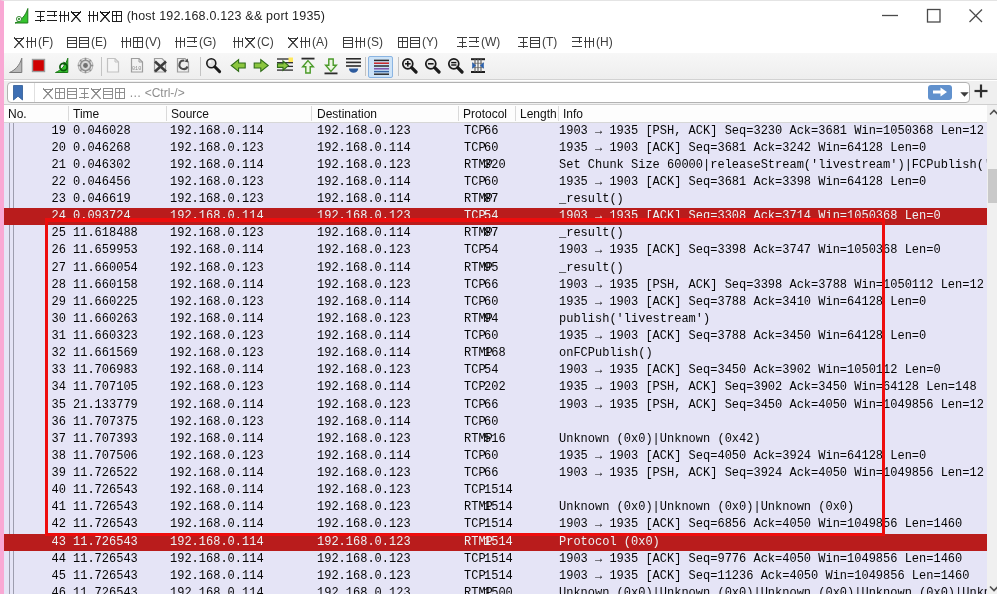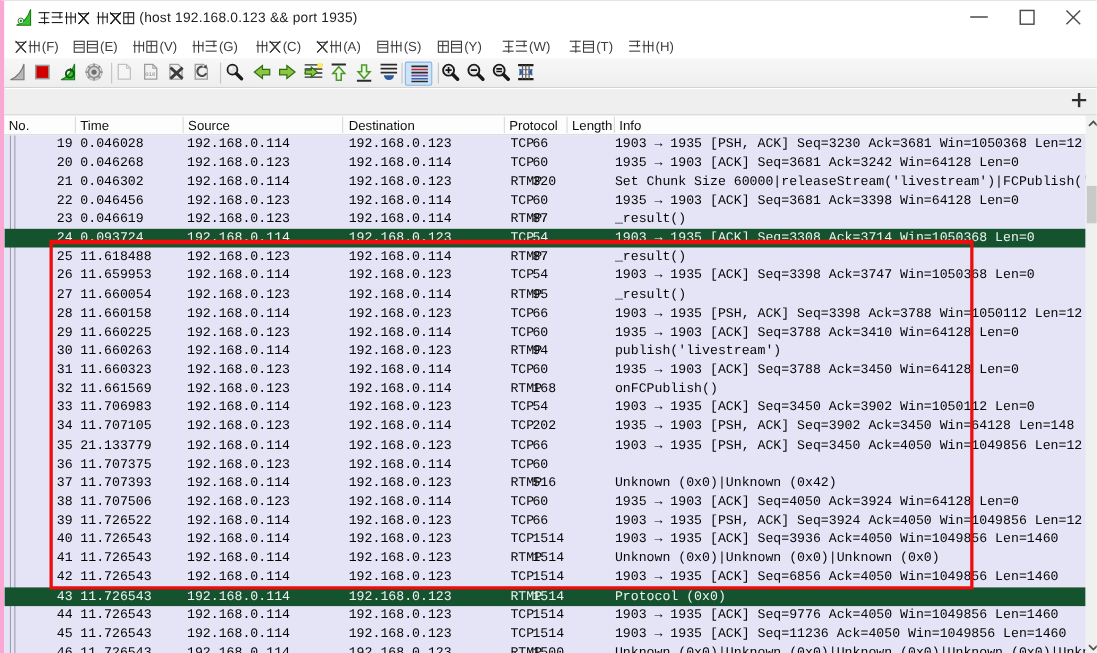--- a/index.html
+++ b/index.html
@@ -39,21 +39,21 @@
 #fapply{position:absolute;left:920px;top:1.5px;width:24px;height:15px;background:#6191cd;border-radius:3px}
 
 #hdr{position:absolute;left:0;top:104px;width:983px;height:17.5px;background:#fdfdfd;border-bottom:1px solid #d7d7d7;font-size:12px;color:#101010}
 .hl{position:absolute;top:2px;white-space:nowrap}
 .hsep{position:absolute;top:1px;height:15px;width:1px;background:#dadada}
 
 #list{position:absolute;left:0;top:121.5px;width:983px;height:472.5px;background:#e5e4f6;overflow:hidden}
 .vline{position:absolute;top:0;bottom:0;width:1px;background:#9d9dae;z-index:3}
 .row{position:absolute;left:0;width:983px;height:17.13px;background:#e5e4f6;color:#050505;
  font-family:Liberation Mono, monospace;font-size:12px;line-height:17.13px;white-space:pre;z-index:2}
-.row.dark{background:#14532d;color:#eef2f4;z-index:4}
+.row.dark{background:#b91c1c;color:#eef2f4;z-index:4}
 .row span{position:absolute;top:0;height:17.13px}
 .cn{left:0;width:62px;text-align:right}
 .ct{left:69px}
 .cs{left:166px}
 .cd{left:313px}
 .cp{left:460px}
 .cl{left:480px;width:69px;text-align:left}
 .ci{left:555px;width:428px;overflow:hidden}
 
 #redrect{position:absolute;left:41px;top:217px;width:840px;height:318px;border:3px solid #ee0d0d;border-top-width:4px;z-index:6}
@@ -226,20 +226,36 @@
     <line x1="1" y1="4.2" x2="16" y2="4.2" stroke="#c82222"></line>
     <line x1="1" y1="7" x2="16" y2="7" stroke="#2b2b2b"></line>
     <line x1="1" y1="9.8" x2="16" y2="9.8" stroke="#7b52a8"></line>
     <line x1="1" y1="12.6" x2="16" y2="12.6" stroke="#3465a4"></line>
     <line x1="1" y1="15.2" x2="16" y2="15.2" stroke="#2b2b2b"></line>
           </g>
    </svg>
   </div>
  </div>
  <div id="filter">
+  <div id="finput">
+   <div id="fbook">
+          <svg style="position:absolute;left:4px;top:2px" width="12" height="16" viewBox="0 0 12 16">
+     <path d="M1.5 0.5 H10.5 V15 L6 11.2 L1.5 15 Z" fill="#3d6fb4" stroke="#2d5a96" stroke-width="0.8"></path>
+          </svg>
+        </div>
+   <span id="fph"><i class="z z3"></i><i class="z z6"></i><i class="z z2"></i><i class="z z1"></i><i class="z z3"></i><i class="z z2"></i><i class="z z6"></i> … &lt;Ctrl-/&gt;</span>
+   <div id="fapply">
+          <svg style="position:absolute;left:4px;top:2.5px" width="16" height="10" viewBox="0 0 16 10">
+     <path d="M1 3.4 H8.5 V0.5 L15 5 L8.5 9.5 V6.6 H1 Z" fill="#fff"></path>
+          </svg>
+        </div>
+   <svg style="position:absolute;left:952px;top:9px" width="9" height="5" viewBox="0 0 9 5">
+          <path d="M0.3 0.3 H8.7 L4.5 4.8 Z" fill="#3c3c3c"></path>
+        </svg>
+  </div>
   <svg style="position:absolute;left:970px;top:3px" width="14" height="14" viewBox="0 0 14 14">
         <g stroke="#2f2f2f" stroke-width="2.2">
           <line x1="0.5" y1="7" x2="13.5" y2="7"></line>
           <line x1="7" y1="0.5" x2="7" y2="13.5"></line>
         </g>
       </svg>
  </div>
  <div id="hdr">
       <span class="hl" style="left:4px">No.</span>
       <span class="hl" style="left:69px">Time</span>
@@ -272,21 +288,21 @@
 <div class="row" style="top:188.41px"><span class="cn">30</span><span class="ct">11.660263</span><span class="cs">192.168.0.114</span><span class="cd">192.168.0.123</span><span class="cp">RTMP</span><span class="cl">94</span><span class="ci">publish('livestream')</span></div>
 <div class="row" style="top:205.54px"><span class="cn">31</span><span class="ct">11.660323</span><span class="cs">192.168.0.123</span><span class="cd">192.168.0.114</span><span class="cp">TCP</span><span class="cl">60</span><span class="ci">1935 → 1903 [ACK] Seq=3788 Ack=3450 Win=64128 Len=0</span></div>
 <div class="row" style="top:222.66px"><span class="cn">32</span><span class="ct">11.661569</span><span class="cs">192.168.0.123</span><span class="cd">192.168.0.114</span><span class="cp">RTMP</span><span class="cl">168</span><span class="ci">onFCPublish()</span></div>
 <div class="row" style="top:239.79px"><span class="cn">33</span><span class="ct">11.706983</span><span class="cs">192.168.0.114</span><span class="cd">192.168.0.123</span><span class="cp">TCP</span><span class="cl">54</span><span class="ci">1903 → 1935 [ACK] Seq=3450 Ack=3902 Win=1050112 Len=0</span></div>
 <div class="row" style="top:256.92px"><span class="cn">34</span><span class="ct">11.707105</span><span class="cs">192.168.0.123</span><span class="cd">192.168.0.114</span><span class="cp">TCP</span><span class="cl">202</span><span class="ci">1935 → 1903 [PSH, ACK] Seq=3902 Ack=3450 Win=64128 Len=148</span></div>
 <div class="row" style="top:274.05px"><span class="cn">35</span><span class="ct">21.133779</span><span class="cs">192.168.0.114</span><span class="cd">192.168.0.123</span><span class="cp">TCP</span><span class="cl">66</span><span class="ci">1903 → 1935 [PSH, ACK] Seq=3450 Ack=4050 Win=1049856 Len=12</span></div>
 <div class="row" style="top:291.18px"><span class="cn">36</span><span class="ct">11.707375</span><span class="cs">192.168.0.123</span><span class="cd">192.168.0.114</span><span class="cp">TCP</span><span class="cl">60</span></div>
 <div class="row" style="top:308.30px"><span class="cn">37</span><span class="ct">11.707393</span><span class="cs">192.168.0.114</span><span class="cd">192.168.0.123</span><span class="cp">RTMP</span><span class="cl">516</span><span class="ci">Unknown (0x0)|Unknown (0x42)</span></div>
 <div class="row" style="top:325.43px"><span class="cn">38</span><span class="ct">11.707506</span><span class="cs">192.168.0.123</span><span class="cd">192.168.0.114</span><span class="cp">TCP</span><span class="cl">60</span><span class="ci">1935 → 1903 [ACK] Seq=4050 Ack=3924 Win=64128 Len=0</span></div>
 <div class="row" style="top:342.56px"><span class="cn">39</span><span class="ct">11.726522</span><span class="cs">192.168.0.114</span><span class="cd">192.168.0.123</span><span class="cp">TCP</span><span class="cl">66</span><span class="ci">1903 → 1935 [PSH, ACK] Seq=3924 Ack=4050 Win=1049856 Len=12</span></div>
-<div class="row" style="top:359.69px"><span class="cn">40</span><span class="ct">11.726543</span><span class="cs">192.168.0.114</span><span class="cd">192.168.0.123</span><span class="cp">TCP</span><span class="cl">1514</span><span class="ci">1903 → 1935 [ACK] Seq=3936 Ack=4050 Win=1049856 Len=1460</span></div>
+<div class="row" style="top:359.69px"><span class="cn">40</span><span class="ct">11.726543</span><span class="cs">192.168.0.114</span><span class="cd">192.168.0.123</span><span class="cp">TCP</span><span class="cl">1514</span></div>
 <div class="row" style="top:376.82px"><span class="cn">41</span><span class="ct">11.726543</span><span class="cs">192.168.0.114</span><span class="cd">192.168.0.123</span><span class="cp">RTMP</span><span class="cl">1514</span><span class="ci">Unknown (0x0)|Unknown (0x0)|Unknown (0x0)</span></div>
 <div class="row" style="top:393.94px"><span class="cn">42</span><span class="ct">11.726543</span><span class="cs">192.168.0.114</span><span class="cd">192.168.0.123</span><span class="cp">TCP</span><span class="cl">1514</span><span class="ci">1903 → 1935 [ACK] Seq=6856 Ack=4050 Win=1049856 Len=1460</span></div>
 <div class="row dark" style="top:411.07px"><span class="cn">43</span><span class="ct">11.726543</span><span class="cs">192.168.0.114</span><span class="cd">192.168.0.123</span><span class="cp">RTMP</span><span class="cl">1514</span><span class="ci">Protocol (0x0)</span></div>
 <div class="row" style="top:428.20px"><span class="cn">44</span><span class="ct">11.726543</span><span class="cs">192.168.0.114</span><span class="cd">192.168.0.123</span><span class="cp">TCP</span><span class="cl">1514</span><span class="ci">1903 → 1935 [ACK] Seq=9776 Ack=4050 Win=1049856 Len=1460</span></div>
 <div class="row" style="top:445.33px"><span class="cn">45</span><span class="ct">11.726543</span><span class="cs">192.168.0.114</span><span class="cd">192.168.0.123</span><span class="cp">TCP</span><span class="cl">1514</span><span class="ci">1903 → 1935 [ACK] Seq=11236 Ack=4050 Win=1049856 Len=1460</span></div>
 <div class="row" style="top:462.46px"><span class="cn">46</span><span class="ct">11.726543</span><span class="cs">192.168.0.114</span><span class="cd">192.168.0.123</span><span class="cp">RTMP</span><span class="cl">1500</span><span class="ci">Unknown (0x0)|Unknown (0x0)|Unknown (0x0)|Unknown (0x0)|Unknown (0x0)|Unknown (0x0)</span></div>
  </div>
  <div id="redrect"></div>
  <div id="sbar">
   <svg style="position:absolute;left:2px;top:4px" width="10" height="7" viewBox="0 0 10 7">

